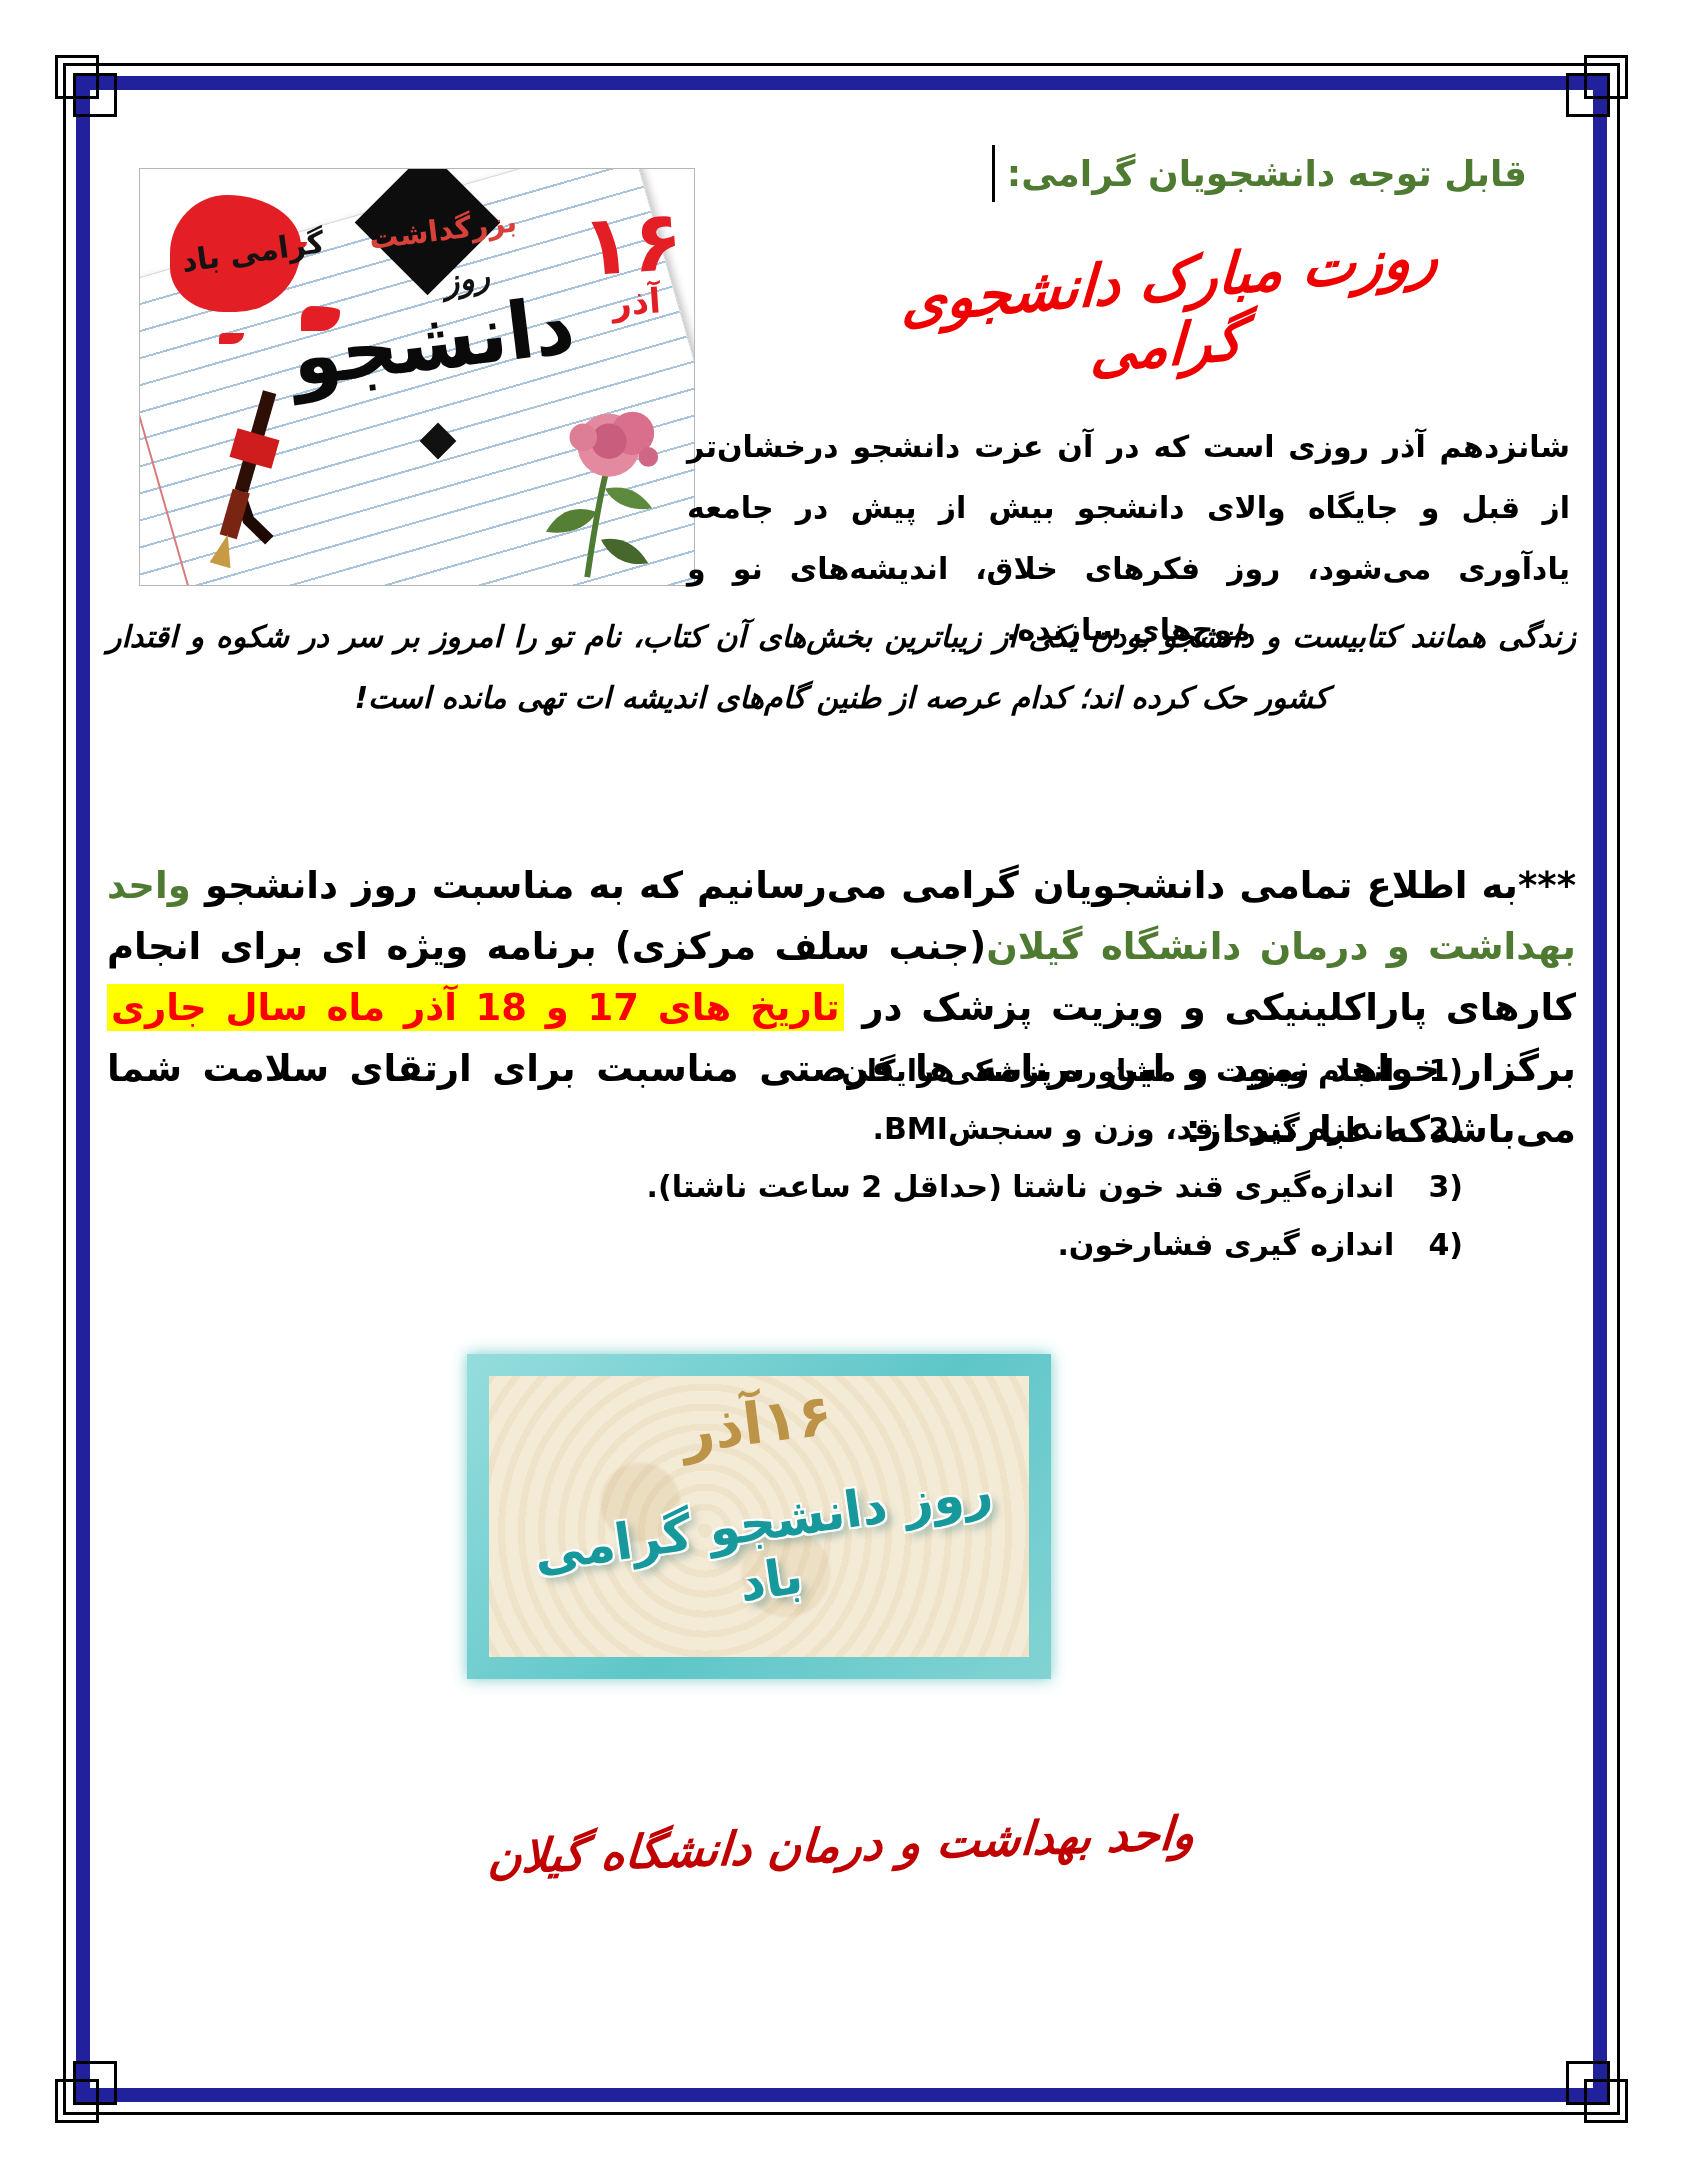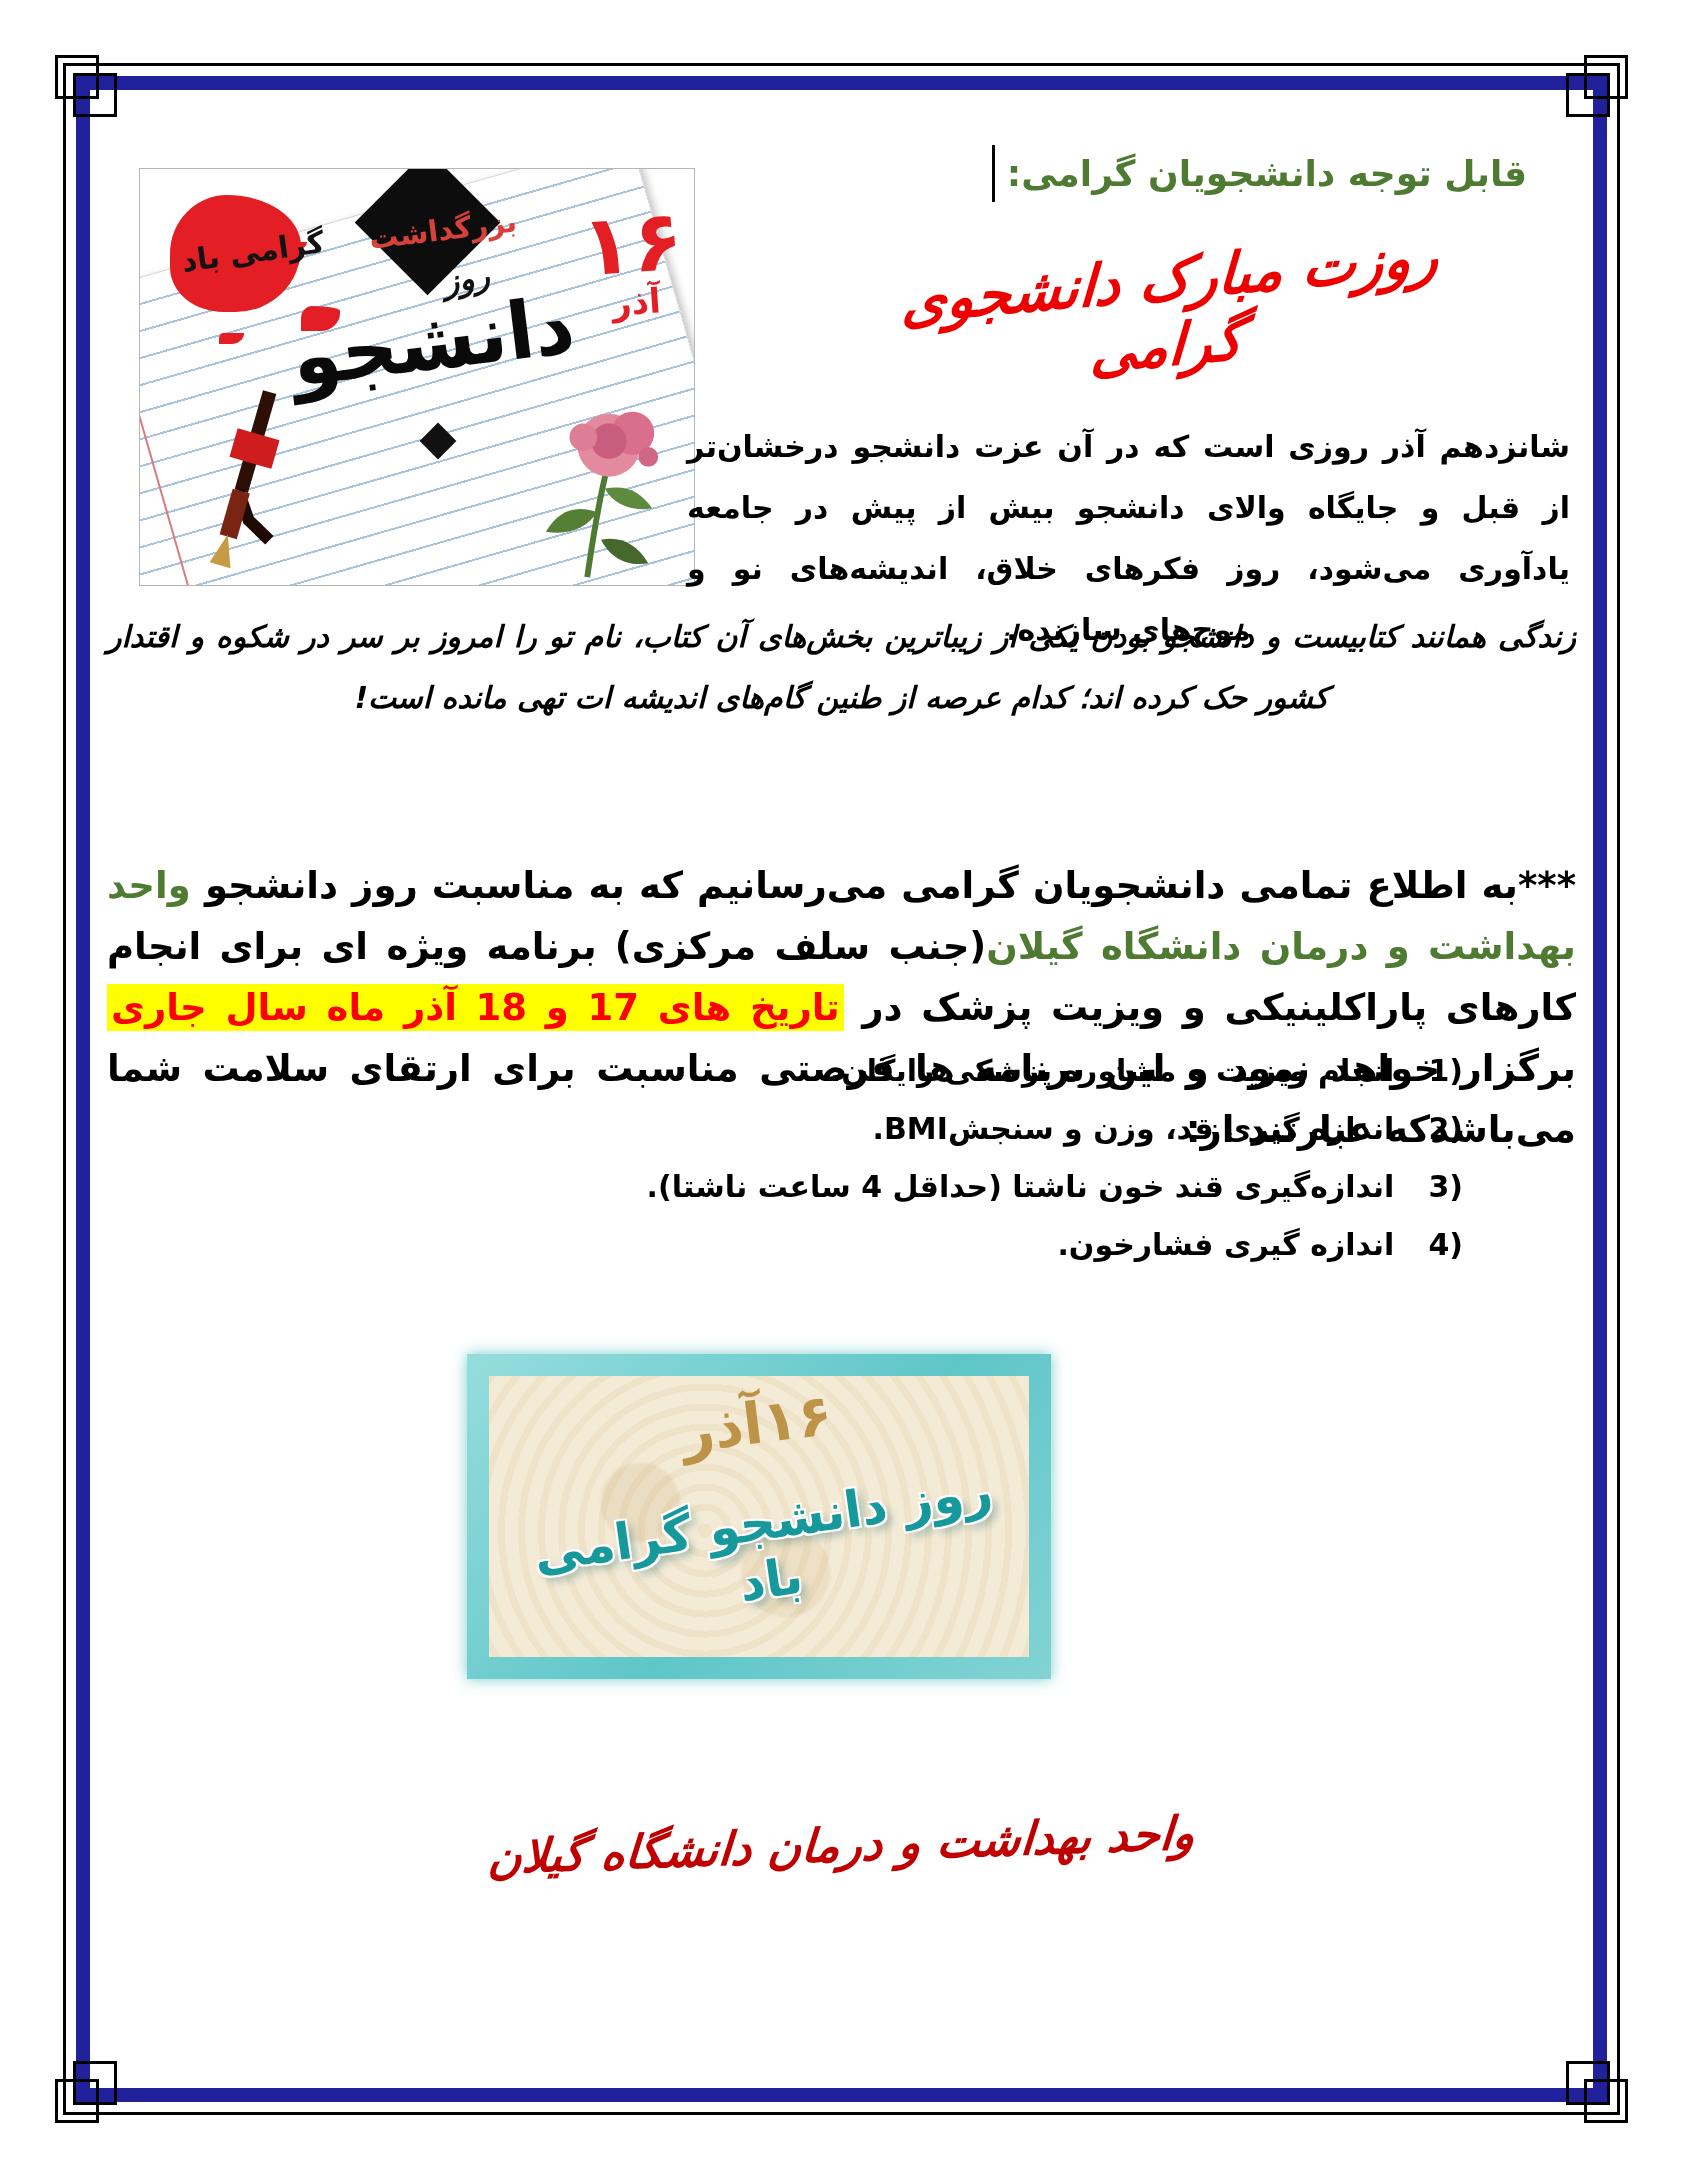--- a/index.html
+++ b/index.html
@@ -176,21 +176,21 @@
   </p>
 
   <div class="svc-list">
     <div class="svc-item">
       <span class="svc-num">1)</span><span>انجام ویزیت و مشاوره پزشکی رایگان.</span>
     </div>
     <div class="svc-item">
       <span class="svc-num">2)</span><span>اندازه گیری قد، وزن و سنجشBMI.</span>
     </div>
     <div class="svc-item">
-      <span class="svc-num">3)</span><span>اندازه‌گیری قند خون ناشتا (حداقل 4 ساعت ناشتا).</span>
+      <span class="svc-num">3)</span><span>اندازه‌گیری قند خون ناشتا (حداقل 2 ساعت ناشتا).</span>
     </div>
     <div class="svc-item">
       <span class="svc-num">4)</span><span>اندازه گیری فشارخون.</span>
     </div>
   </div>
 
   <div class="banner">
     <div class="banner-inner">
       <div class="banner-date">۱۶آذر</div>
       <div class="banner-msg">روز دانشجو گرامی باد</div>

